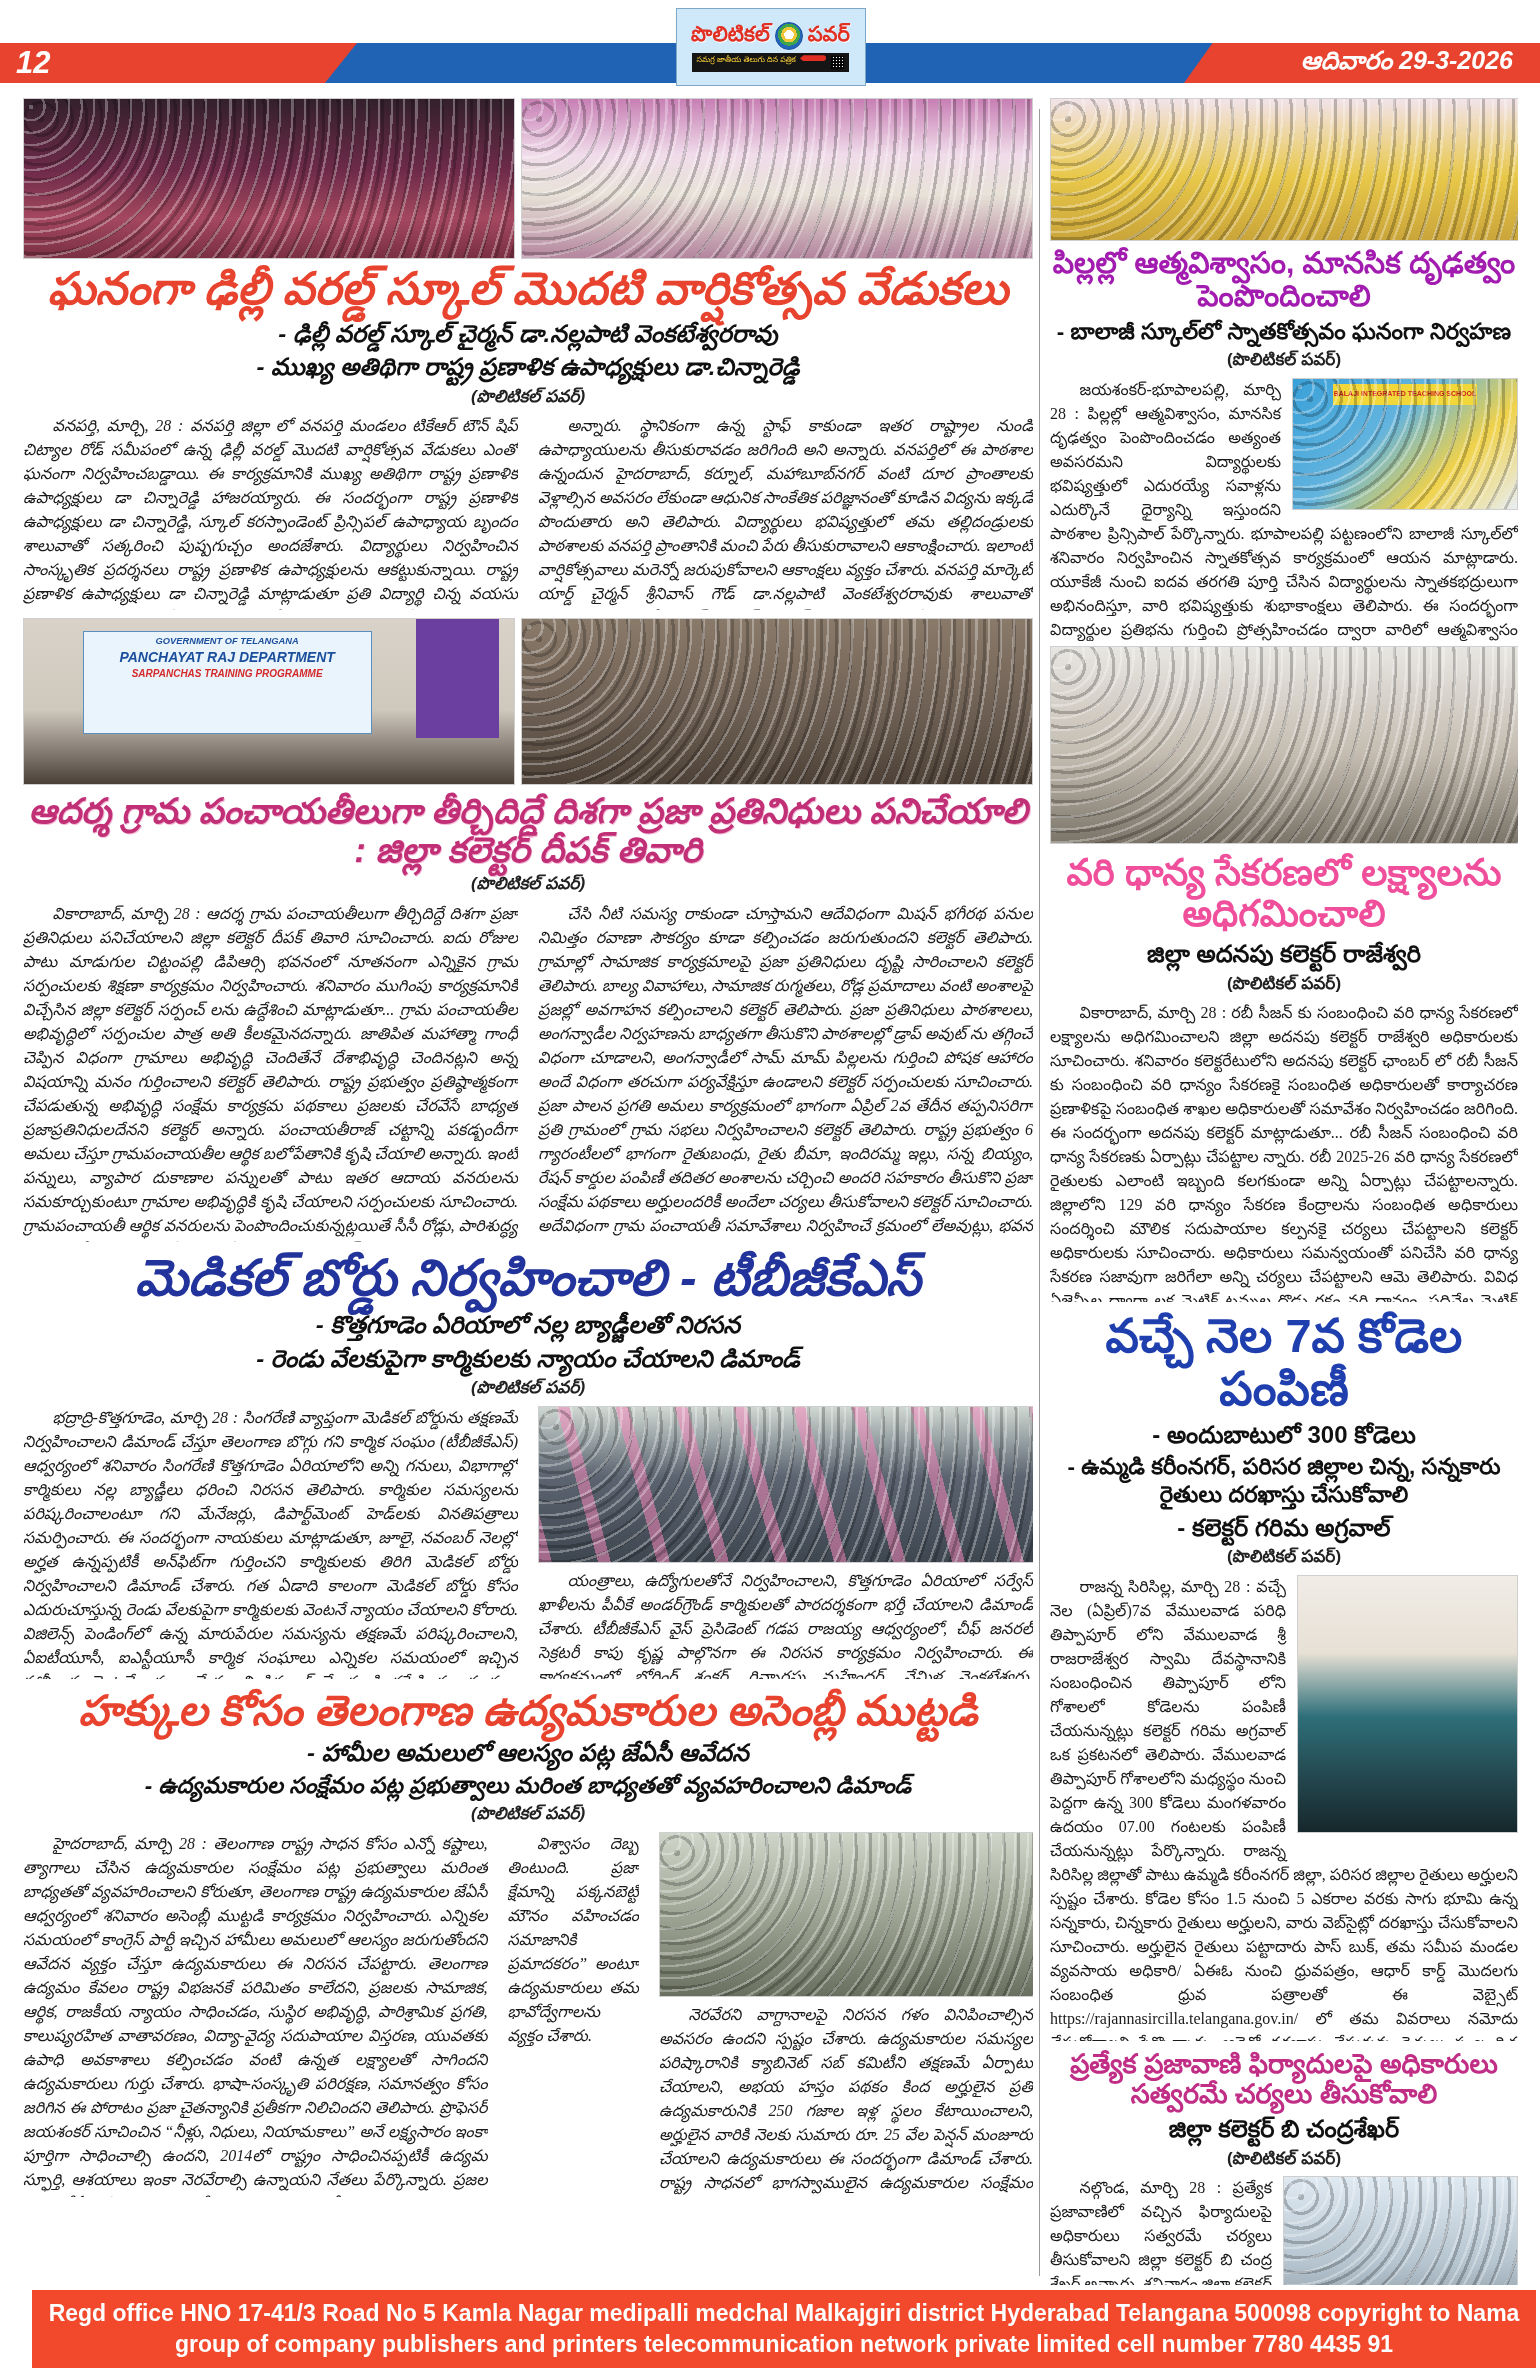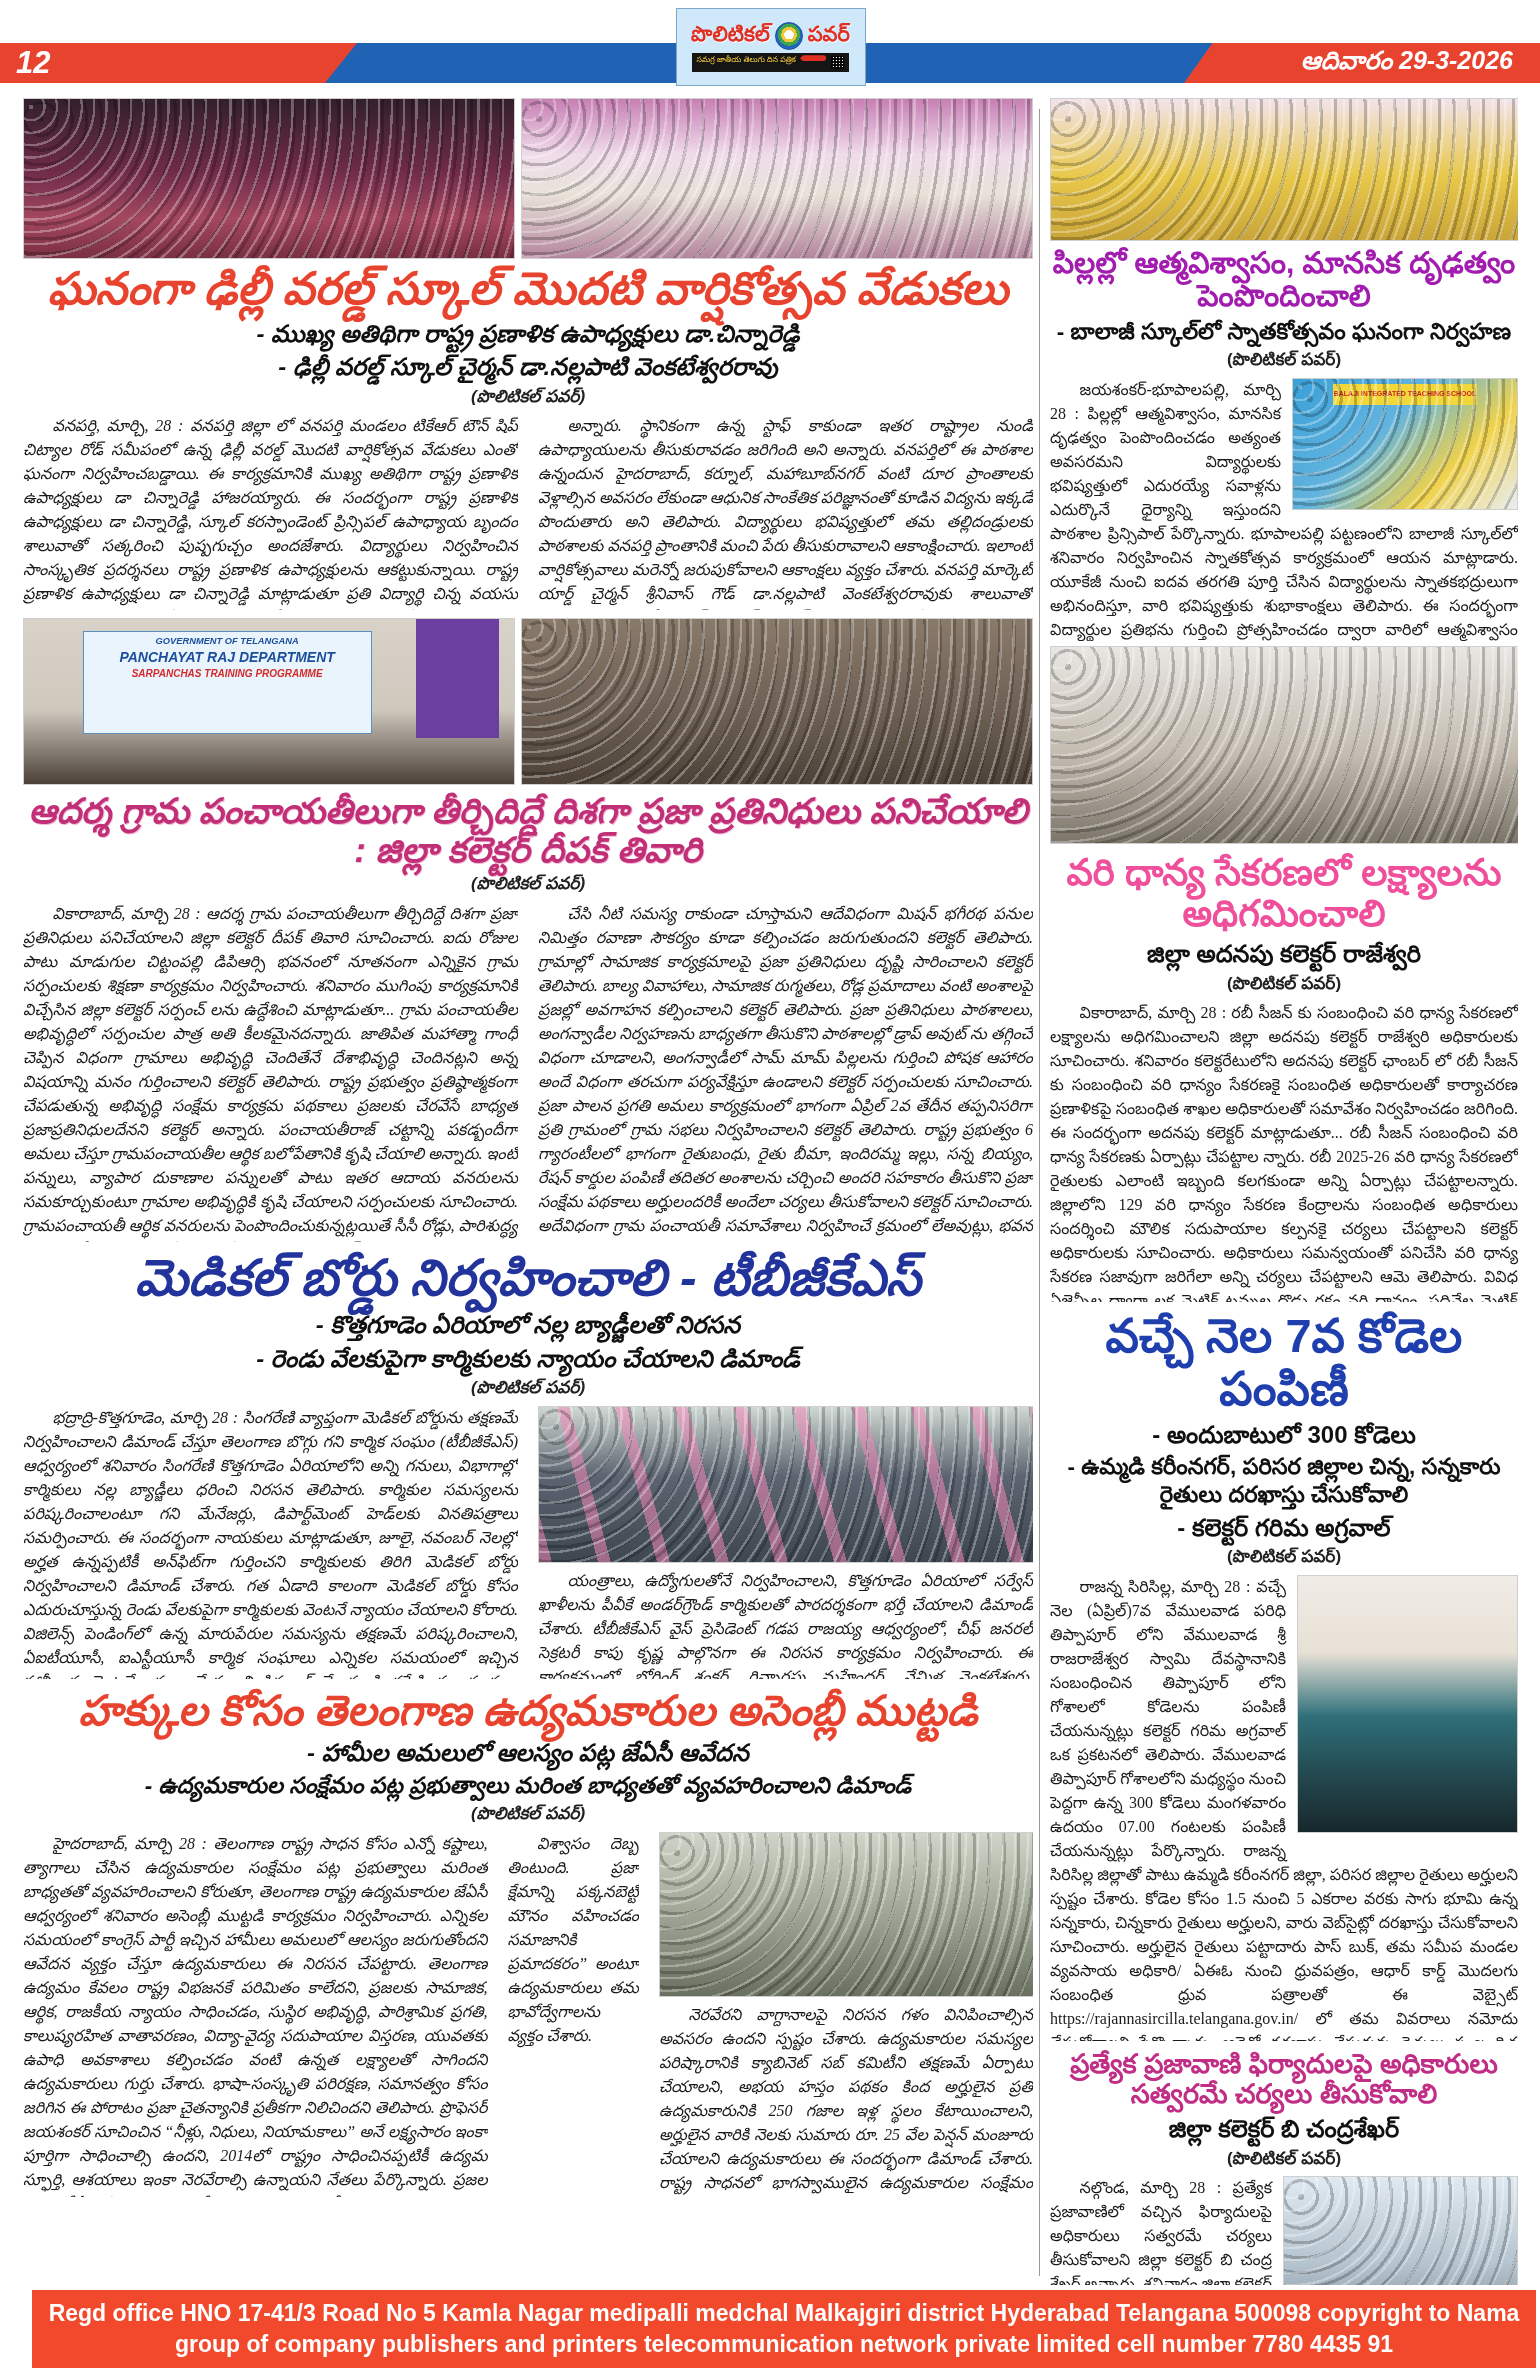--- a/index.html
+++ b/index.html
@@ -130,22 +130,22 @@
     <section>
       <div class="strip">
         <div class="photo ph-dance" style="width:49%;height:159px;">
           <div class="dots"></div>
         </div>
         <div class="photo ph-stage" style="width:51%;height:159px;">
           <div class="dots"></div>
         </div>
       </div>
       <h1 class="hl hl-a">ఘనంగా ఢిల్లీ వరల్డ్ స్కూల్  మొదటి వార్షికోత్సవ వేడుకలు</h1>
+      <div class="sub">- ఢిల్లీ వరల్డ్ స్కూల్  చైర్మన్ డా.నల్లపాటి వెంకటేశ్వరరావు</div>
       <div class="sub">- ముఖ్య అతిథిగా రాష్ట్ర ప్రణాళిక ఉపాధ్యక్షులు డా.చిన్నారెడ్డి</div>
-      <div class="sub">- ఢిల్లీ వరల్డ్ స్కూల్  చైర్మన్ డా.నల్లపాటి వెంకటేశ్వరరావు</div>
       <div class="byline">(పొలిటికల్ పవర్)</div>
       <div class="body-flex" style="height:196px;">
         <div class="bcol">
             <p>వనపర్తి, మార్చి, 28 :  వనపర్తి జిల్లా లో వనపర్తి మండలం టికేఆర్ టౌన్ షిప్ చిట్యాల రోడ్ సమీపంలో ఉన్న ఢిల్లీ వరల్డ్ మొదటి వార్షికోత్సవ వేడుకలు ఎంతో ఘనంగా నిర్వహించబడ్డాయి. ఈ కార్యక్రమానికి ముఖ్య అతిథిగా రాష్ట్ర ప్రణాళిక ఉపాధ్యక్షులు డా చిన్నారెడ్డి హాజరయ్యారు. ఈ సందర్భంగా రాష్ట్ర ప్రణాళిక ఉపాధ్యక్షులు డా చిన్నారెడ్డి, స్కూల్ కరస్పాండెంట్ ప్రిన్సిపల్ ఉపాధ్యాయ బృందం శాలువాతో సత్కరించి పుష్పగుచ్చం అందజేశారు. విద్యార్థులు నిర్వహించిన సాంస్కృతిక ప్రదర్శనలు రాష్ట్ర ప్రణాళిక ఉపాధ్యక్షులను ఆకట్టుకున్నాయి. రాష్ట్ర ప్రణాళిక ఉపాధ్యక్షులు డా చిన్నారెడ్డి మాట్లాడుతూ ప్రతి విద్యార్థి చిన్న వయసు నుండి కష్టపడి చదివితేహా భవిష్యత్తులో ఉన్నత స్థాయికి చేరుకుంటారు అని అన్నారు. ఢిల్లీ వరల్డ్ స్కూల్ వనపర్తి జిల్లాకు రావడం ఆనందంగా ఉందని ఈ సంస్థ తెలుగు రాష్ట్రాలలో 40కి పైగా బ్రాంచులతో నాణ్యమైన విద్యను అందిస్తుందని</p>
           </div>
         <div class="bcol">
             <p>అన్నారు. స్థానికంగా ఉన్న స్టాఫ్ కాకుండా ఇతర రాష్ట్రాల నుండి ఉపాధ్యాయులను తీసుకురావడం జరిగింది అని అన్నారు. వనపర్తిలో ఈ పాఠశాల ఉన్నందున హైదరాబాద్, కర్నూల్, మహాబూబ్‌నగర్ వంటి దూర ప్రాంతాలకు వెళ్లాల్సిన అవసరం లేకుండా ఆధునిక సాంకేతిక పరిజ్ఞానంతో కూడిన విద్యను ఇక్కడే పొందుతారు అని తెలిపారు. విద్యార్థులు భవిష్యత్తులో తమ తల్లిదండ్రులకు పాఠశాలకు వనపర్తి ప్రాంతానికి మంచి పేరు తీసుకురావాలని ఆకాంక్షించారు. ఇలాంటి వార్షికోత్సవాలు మరెన్నో జరుపుకోవాలని ఆకాంక్షలు వ్యక్తం చేశారు. వనపర్తి మార్కెట్ యార్డ్ చైర్మన్ శ్రీనివాస్ గౌడ్ డా.నల్లపాటి వెంకటేశ్వరరావుకు శాలువాతో సన్మానించారు. ఢిల్లీ వరల్డ్ స్కూల్స్ చైర్మన్ నల్లపాటి వెంకటేశ్వరరావు ఆయన సతీమణి ప్రెసిడెంట్ అఫ్ ఢిల్లీ వరల్డ్ స్కూల్స్ నల్లపాటి రాజేశ్వరి, డైరెక్టర్ నాపాటి సాయినాథ్ నాయుడు, ఢిల్లీ వరల్డ్ స్కూల్స్ ప్రిన్సిపాల్ లీలావతి, వనపర్తి మార్కెట్ యార్డ్ చైర్మన్ శ్రీనివాస్ గౌడ్, ఇతర ప్రముఖులు పాల్గొన్నారు.</p>
           </div>
       </div>
     </section>

